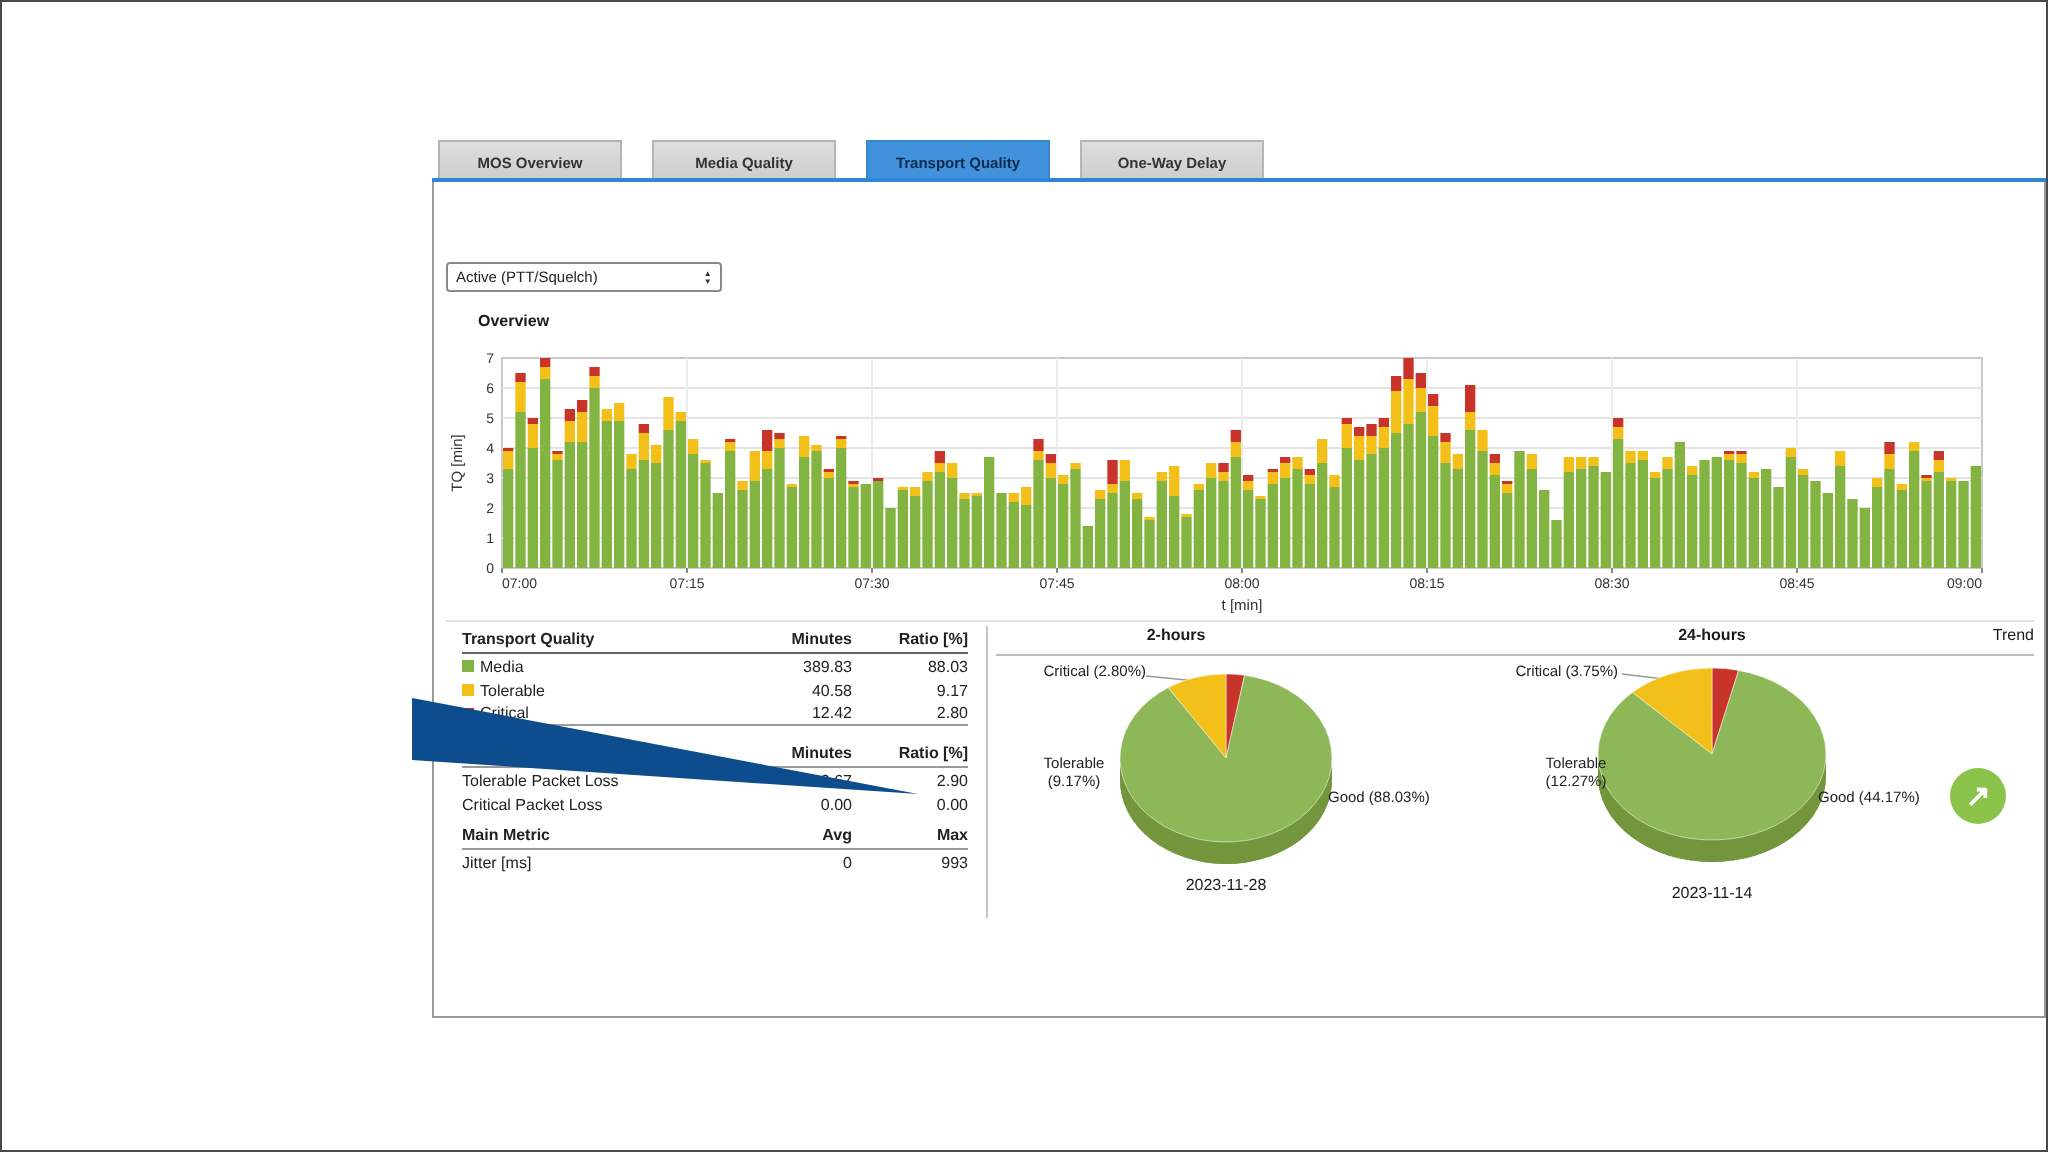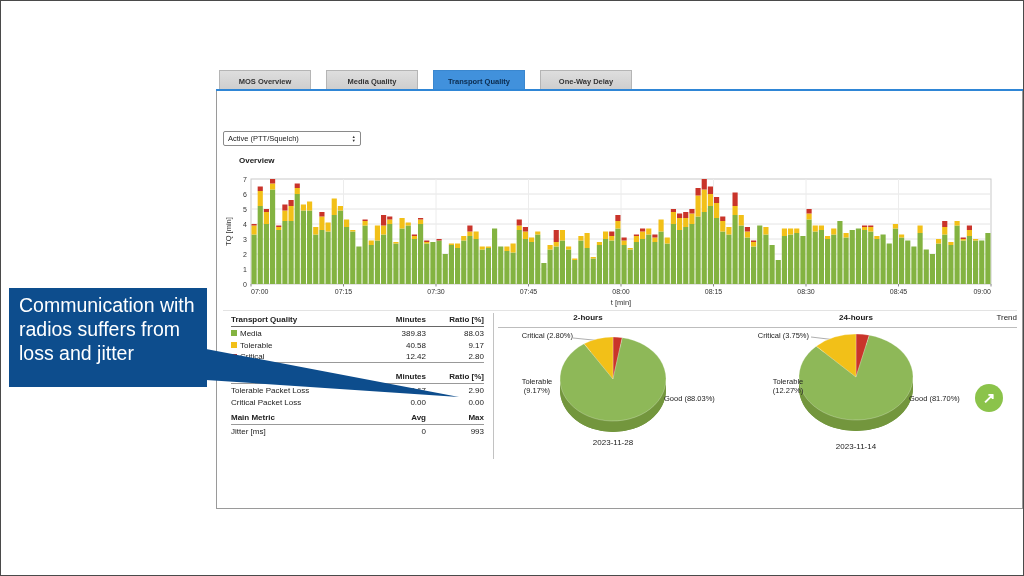--- a/index.html
+++ b/index.html
@@ -498,23 +498,22 @@
         <path d="M 115 46 L 115 3 A 57 43 0 0 1 128.3063857397866 4.188093422899911 Z" fill="#c9342a" stroke="#ffffff" stroke-width="0.5" stroke-opacity="0.5"></path>
         <path d="M 115 46 L 128.3063857397866 4.188093422899911 A 57 43 0 1 1 75.28156375273102 15.158197489608195 Z" fill="#8eb858" stroke="#ffffff" stroke-width="0.5" stroke-opacity="0.5"></path>
         <path d="M 115 46 L 75.28156375273102 15.158197489608195 A 57 43 0 0 1 114.99999999999999 3 Z" fill="#f2c018" stroke="#ffffff" stroke-width="0.5" stroke-opacity="0.5"></path>
       </g>
   </svg>
   <div class="pie-label" style="left:742px; top:331px; width:66px; text-align:right;">Critical (3.75%)</div>
   <div class="pie-label" style="left:752px; top:377px; width:70px; text-align:center;">
     <div>Tolerable</div>
     <div>(12.27%)</div>
   </div>
-  <div class="pie-label" style="left:908px; top:394px;">Good (81.70%)</div>
+  <div class="pie-label" style="left:908px; top:394px;">Good (44.17%)</div>
   <div class="pie-date" style="left:740px; top:441px;">2023-11-14</div>
 
   <div class="trend-icon" style="background: rgb(139, 195, 74);">↗</div>
 
-  <div class="callout" style="background: rgb(13, 77, 141);">Communication with radios suffers from loss and jitter</div>
   <svg class="arrow-overlay">
     <polygon points="205,348 205,379 458,396" fill="#0d4d8d"></polygon>
   </svg>
 
 </div>
 
 </body></html>

